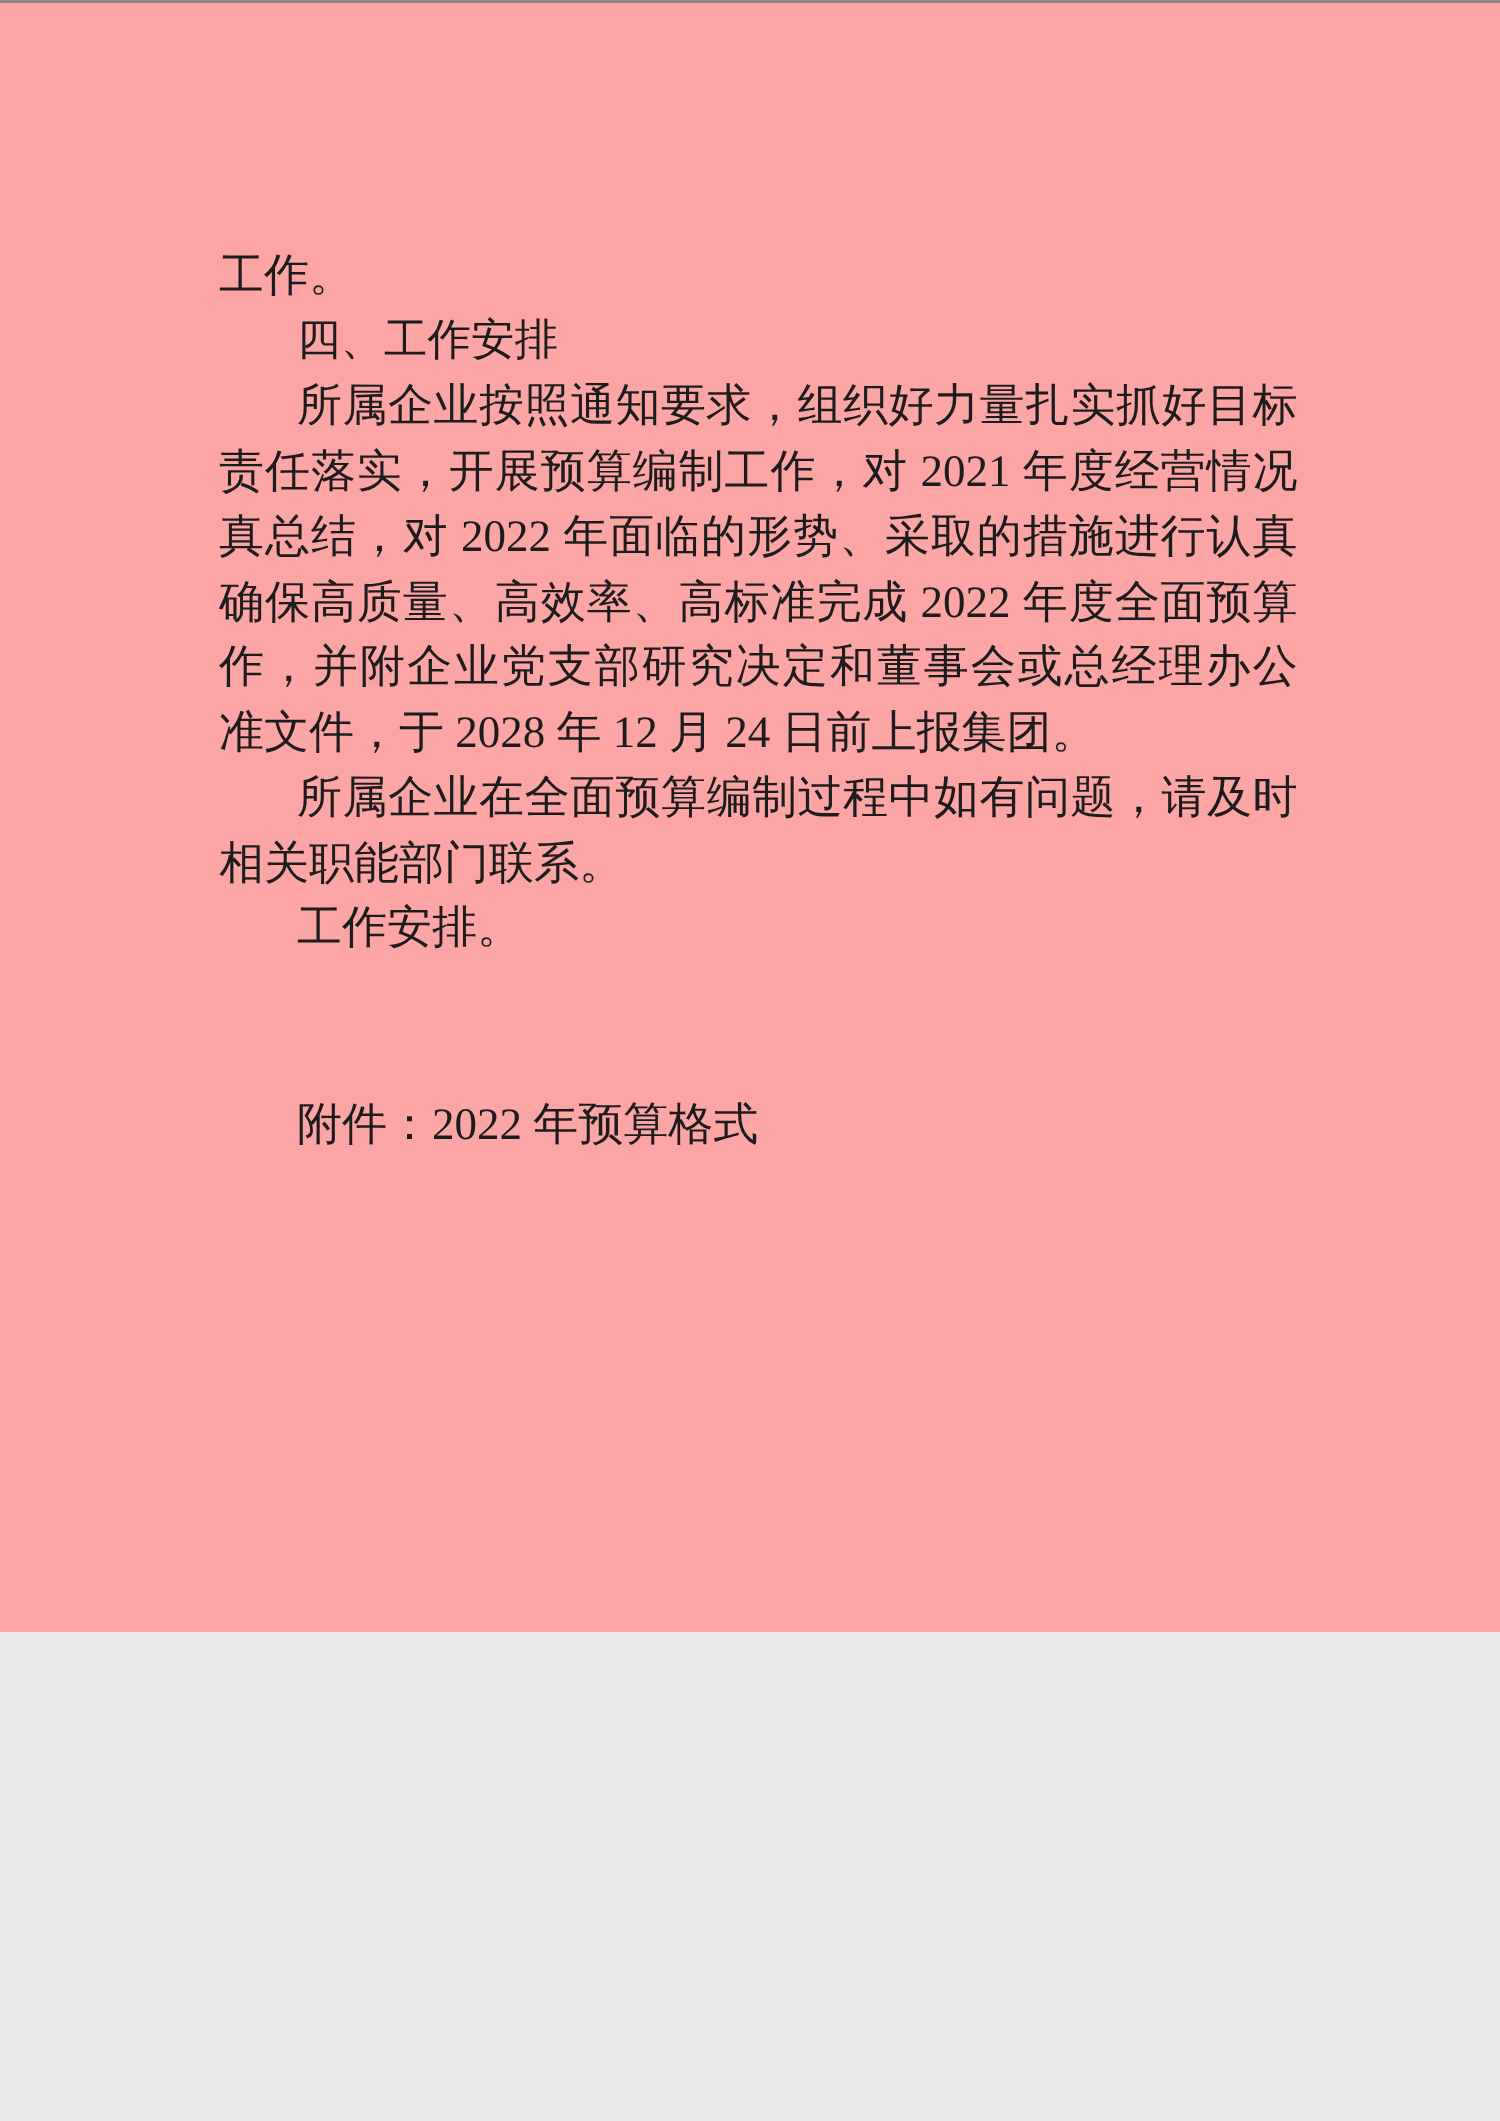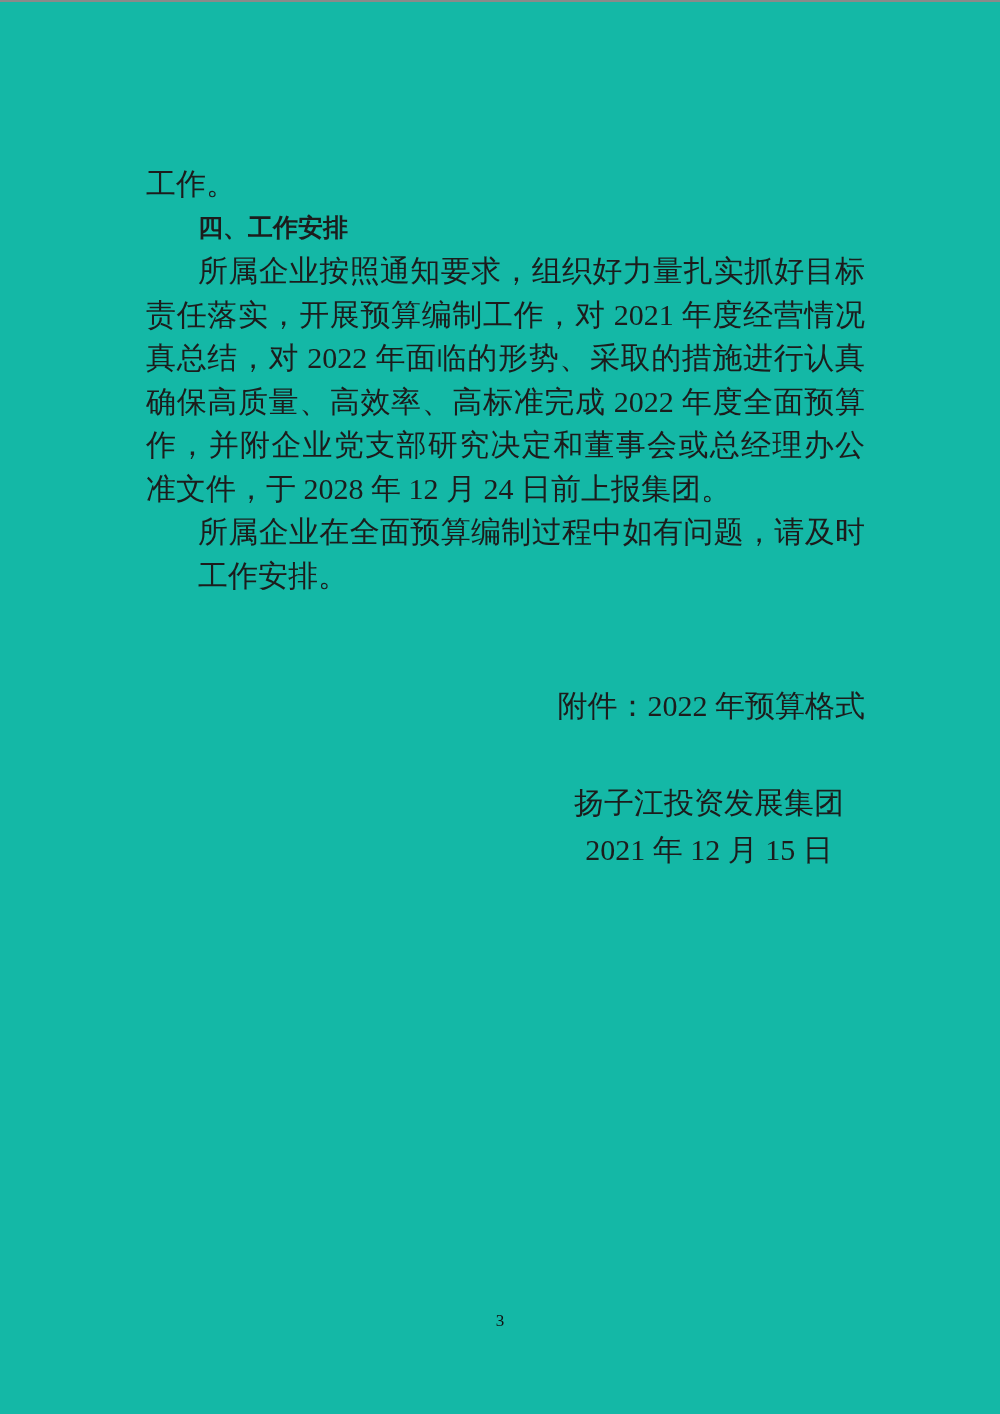--- a/index.html
+++ b/index.html
@@ -3,22 +3,22 @@
 <meta charset="utf-8">
 <style>
   html, body {
     margin: 0;
     padding: 0;
     background: #e8e8e8;
   }
   .page {
     position: relative;
     width: 1000px;
-    height: 1414px;
-    background: #14b8a6;
+    height: 1088px;
+    background: #fca5a5;
     overflow: hidden;
     font-family: "Liberation Serif", "DejaVu Serif", serif;
     color: #1c1c1c;
   }
   .scan-edge {
     position: absolute;
     top: 0;
     left: 0;
     right: 0;
     height: 2px;
@@ -40,26 +40,25 @@
     white-space: normal;
     text-align: justify;
     text-align-last: justify;
     overflow: hidden;
   }
   .indent {
     padding-left: 52px;
   }
   .heading {
     font-family: "Liberation Sans", "DejaVu Sans", sans-serif;
-    font-weight: 700;
-    font-size: 25px;
+    font-weight: 400;
+    font-size: 29px;
   }
   .attachment-line {
     margin-top: 87px;
-    text-align: right;
   }
   .signature-block {
     margin-top: 51px;
     margin-left: 403px;
     width: 320px;
     text-align: center;
   }
   .signature-block .sig-line {
     height: 47px;
     line-height: 47px;
@@ -93,27 +92,24 @@
 
     <div class="line justify indent">所属企业按照通知要求，组织好力量扎实抓好目标分解、</div>
     <div class="line justify">责任落实，开展预算编制工作，对 2021 年度经营情况进行认</div>
     <div class="line justify">真总结，对 2022 年面临的形势、采取的措施进行认真分析，</div>
     <div class="line justify">确保高质量、高效率、高标准完成 2022 年度全面预算编制工</div>
     <div class="line justify">作，并附企业党支部研究决定和董事会或总经理办公会审议批</div>
     <div class="line">准文件，于 2028 年 12 月 24 日前上报集团。</div>
 
 
     <div class="line justify indent">所属企业在全面预算编制过程中如有问题，请及时与集团</div>
+    <div class="line">相关职能部门联系。</div>
 
     <div class="line indent">工作安排。</div>
 
     <div class="line indent attachment-line">附件：2022 年预算格式</div>
 
-    <div class="signature-block">
-      <div class="sig-line">扬子江投资发展集团</div>
-      <div class="sig-line">2021 年 12 月 15 日</div>
-    </div>
 
   </div>
 
   <div class="page-number">3</div>
 
 </div>
 
 </body></html>

